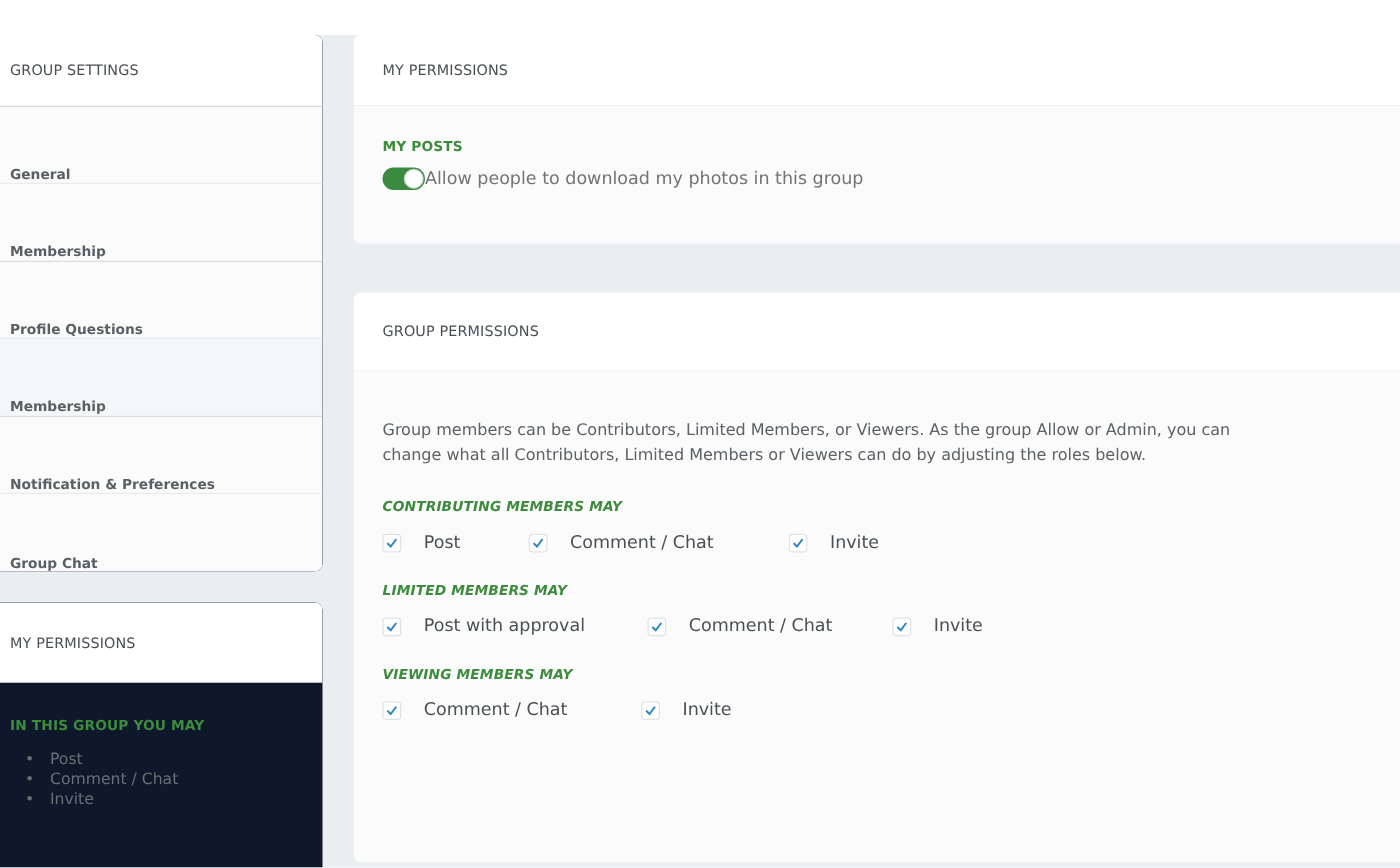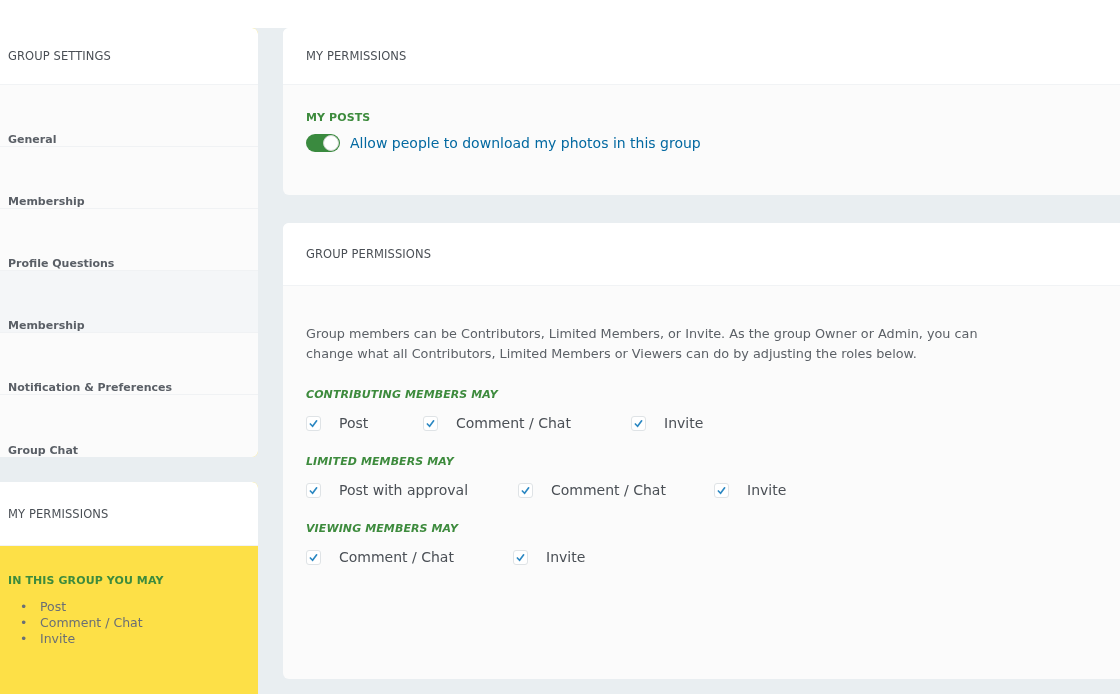--- a/index.html
+++ b/index.html
@@ -12,21 +12,21 @@
     }
     .canvas {
       position: absolute; left: 0; top: 28px; width: 1120px; height: 666px;
       background: #e9eef1;
     }
     
     .sidebar {
       position: absolute; left: 0; top: 28px; width: 258px;
     }
     .side-card {
-      background: #fde047; border-radius: 0 6px 6px 0; overflow: hidden;
+      background: #0f172a; border-radius: 0 6px 6px 0; overflow: hidden;
     }
     .side-card.first { position: absolute; top: 0; left: 0; width: 258px; height: 429px; }
     .side-card.second { position: absolute; top: 454px; left: 0; width: 258px; height: 212px; border-radius: 0 6px 0 0; }
     .side-head {
       background: #ffffff; height: 57px; padding-left: 8px;
       display: flex; align-items: center;
       font-size: 11.5px; color: #4a4f55; letter-spacing: 0.1px;
       border-bottom: 1px solid #f1f3f5;
     }
     .side-card.second .side-head { height: 64px; }
@@ -46,39 +46,39 @@
       font-size: 12.5px; color: #6a6f75; line-height: 16px; display: flex;
     }
     .perm-list li .bullet { width: 32px; padding-left: 12px; color: #6a6f75; }
 
     
     .main-card {
       position: absolute; left: 283px; width: 837px; background: #fbfbfb;
       border-radius: 6px 0 0 6px; overflow: hidden;
     }
     .card-one { top: 28px; height: 167px; }
-    .card-two { top: 223px; height: 456px; }
+    .card-two { top: 234px; height: 456px; }
     .card-head {
       background: #ffffff; height: 57px; padding-left: 23px;
       display: flex; align-items: center;
       font-size: 11.5px; color: #4a4f55; letter-spacing: 0.1px;
       border-bottom: 1px solid #f1f3f5;
     }
     .card-two .card-head { height: 63px; }
     .card-body { padding: 26px 23px 0 23px; }
     .toggle-row { display: flex; align-items: center; margin-top: 10px; }
     .toggle {
       width: 34px; height: 18px; border-radius: 9px; background: #3a8a3f;
       position: relative; cursor: pointer; flex-shrink: 0;
     }
     .toggle .knob {
       position: absolute; right: 1px; top: 1px; width: 16px; height: 16px;
       border-radius: 50%; background: #ffffff; border: 1px solid #cfd6cf;
     }
-    .toggle-label { margin-left: 10px; font-size: 14px; color: #0369a1; }
+    .toggle-label { font-size: 14px; color: #737373; }
     .desc {
       font-size: 12.8px; color: #5c6167; line-height: 20px; margin-top: 20px;
     }
     .group-label { margin-top: 24px; font-style: italic; }
     .check-row { display: flex; align-items: center; margin-top: 14px; }
     .check-item { display: flex; align-items: center; cursor: pointer; }
     .checkbox {
       width: 15px; height: 15px; border: 1px solid #dfe3e6; border-radius: 3px;
       background: #ffffff; display: flex; align-items: center; justify-content: center;
       flex-shrink: 0;
@@ -146,21 +146,21 @@
         </div>
       <span class="toggle-label">Allow people to download my photos in this group</span>
     </div>
   </div>
 </div>
 
 <div class="main-card card-two">
   <div class="card-head">GROUP PERMISSIONS</div>
   <div class="card-body" style="padding-top: 18px;">
     <div class="desc">
-      <div>Group members can be Contributors, Limited Members, or Invite. As the group Owner or Admin, you can</div>
+      <div>Group members can be Contributors, Limited Members, or Viewers. As the group Allow or Admin, you can</div>
       <div>change what all Contributors, Limited Members or Viewers can do by adjusting the roles below.</div>
     </div>
 
     <div class="green-label group-label">CONTRIBUTING MEMBERS MAY</div>
     <div class="check-row">
       <div class="check-item" style="width:117px;">
         <span class="checkbox">
             <svg viewBox="0 0 10 10">
               <path d="M1.5 5.5 L4 8 L8.5 2" fill="none" stroke="#2a87c2" stroke-width="1.8" stroke-linecap="round"></path>
             </svg>

